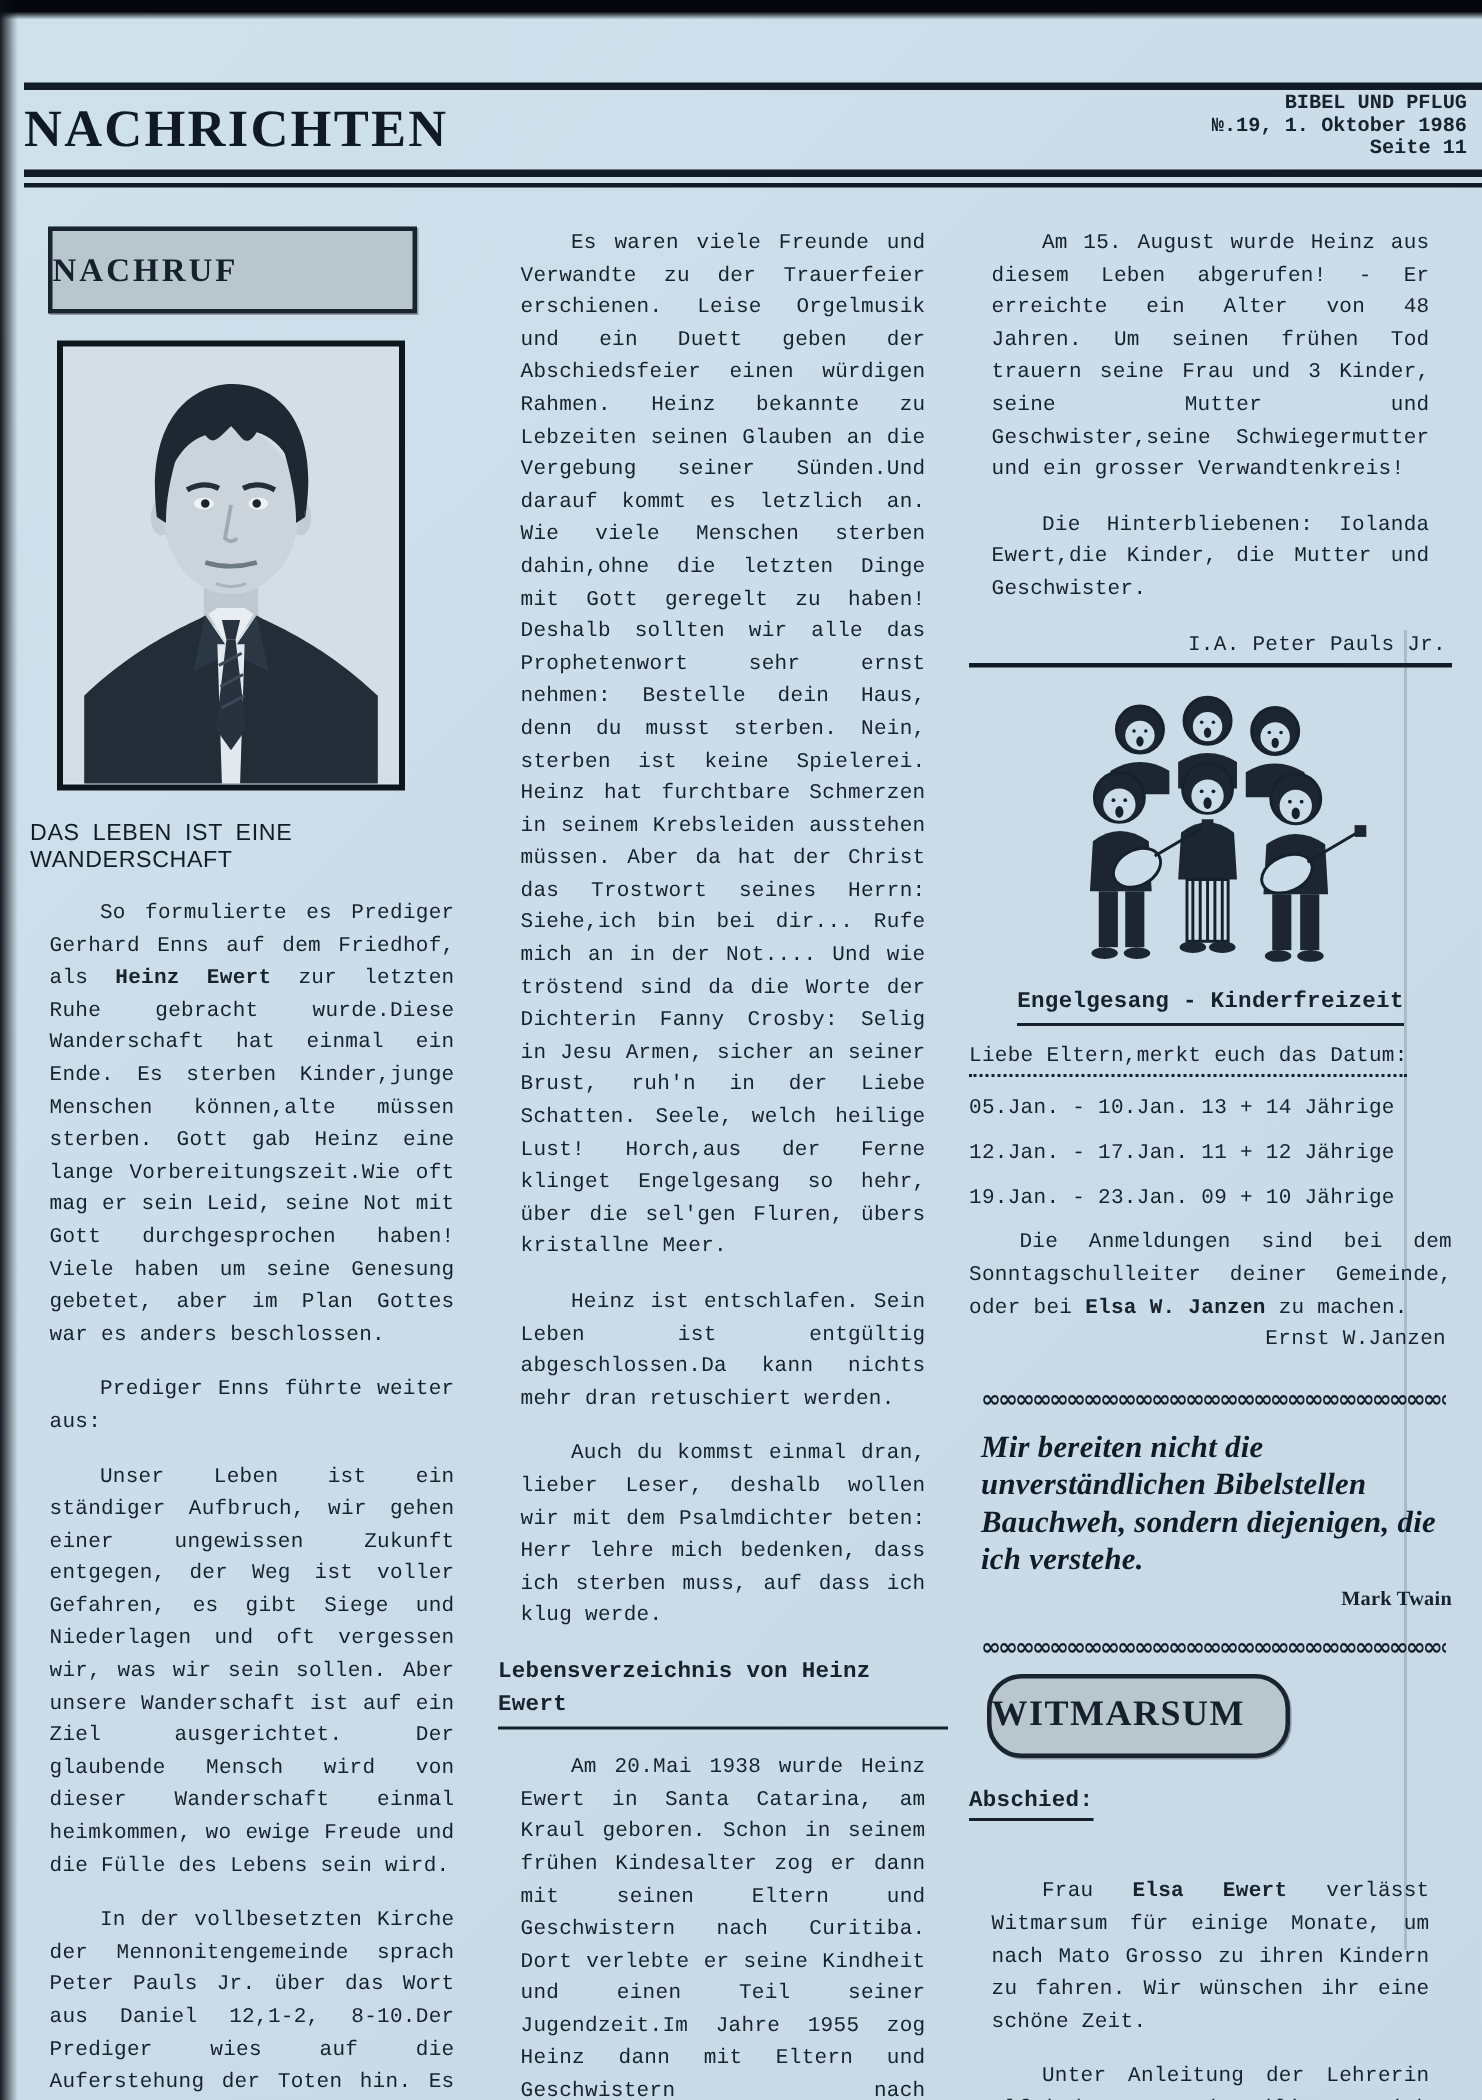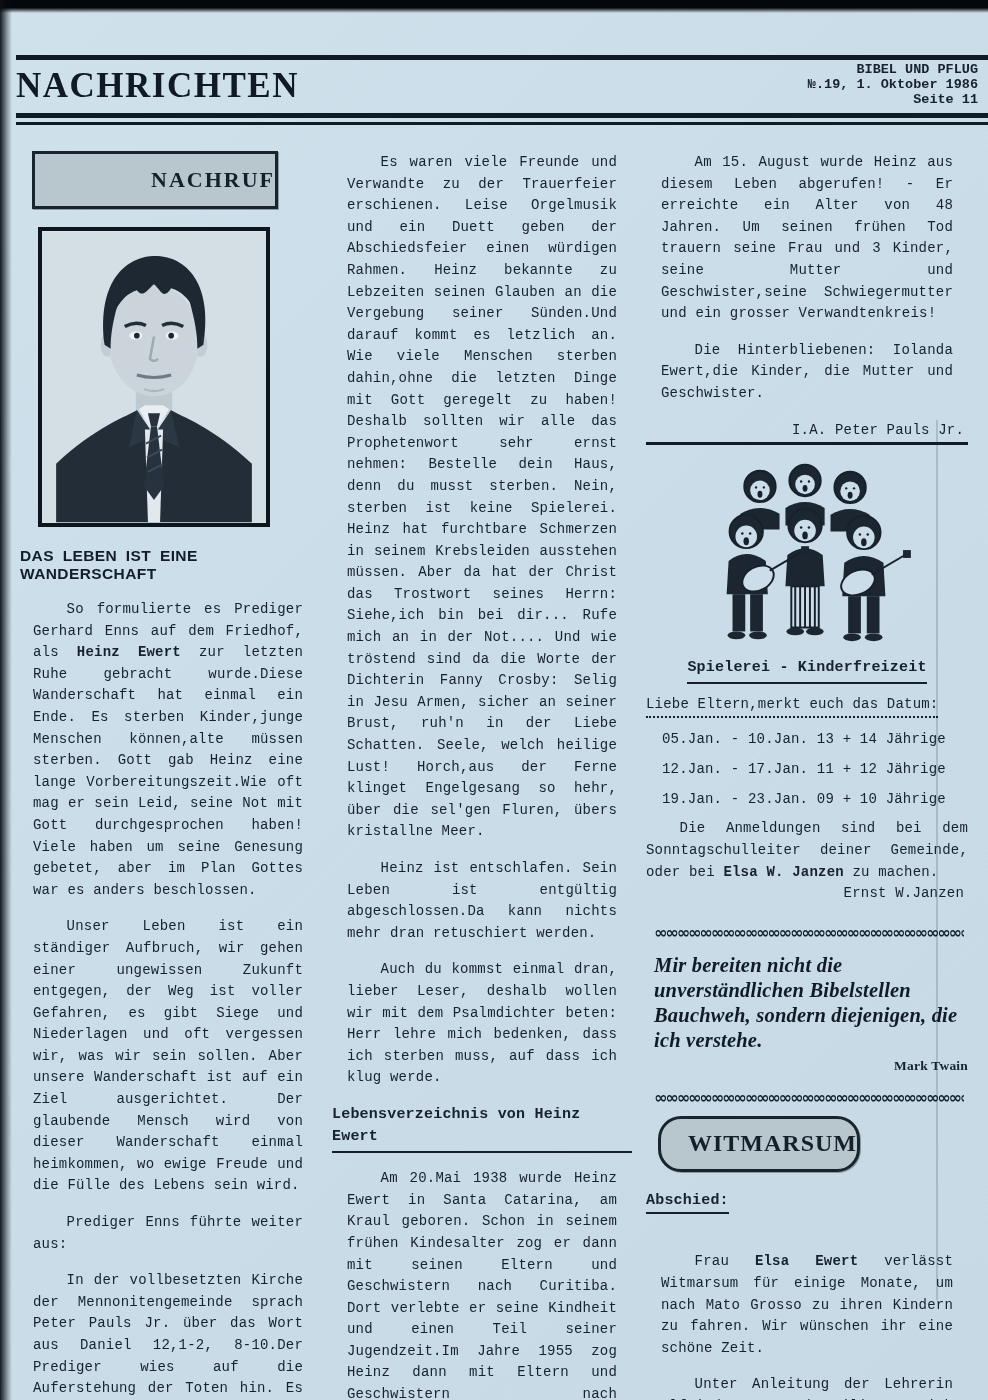--- a/index.html
+++ b/index.html
@@ -36,35 +36,35 @@
 
   .body, .body p, .dates, .sig, .footer-row{
     font-family:"Liberation Mono",monospace;font-size:14px;line-height:21.6px;
     letter-spacing:.2px;
   }
   .body p{margin:15px;text-align:justify;text-indent:2.4em;}
   .body p.mt{margin-top:9px;}
   .b{font-weight:bold;}
 
   .label-box{
-    border:3px solid #1a242e;background:#b8c6ce;text-align:right;
+    border:3px solid #1a242e;background:#b8c6ce;text-align:left;
     font-family:"Liberation Serif",serif;font-weight:bold;color:#15202b;
     box-shadow:1px 1px 0 rgba(20,30,40,.35);
   }
   .nachruf{width:240px;margin:14px 0 0 14px;padding:13px 0;font-size:22px;letter-spacing:2px;}
   .witmarsum{width:196px;margin:10px 0 16px 12px;padding:14px 0;font-size:24px;letter-spacing:1px;border-radius:23px;}
 
   .photo-frame{
     margin:18px 0 0 20px;width:224px;height:292px;border:4px solid #0d151d;
     background:#dfe8ed;padding:0;overflow:hidden;
   }
   .photo-frame svg{display:block;width:100%;height:100%;}
 
   .article-heading{
-    font-family:"Liberation Sans",sans-serif;font-weight:bold;font-size:15.5px;
+    font-family:"Liberation Sans",sans-serif;font-weight:normal;font-size:15.5px;
     letter-spacing:.4px;word-spacing:4px;margin:20px 0 16px 2px;color:#121d28;
   }
   .bio-heading{
     font-family:"Liberation Mono",monospace;font-weight:bold;font-size:15px;
     border-bottom:2.5px solid #15202b;padding-bottom:4px;margin:13px 0 0;
     letter-spacing:.2px;
   }
   .sig{text-align:right;padding-right:4px;}
   .thick-rule{height:3px;background:#101b26;margin:1px 0 12px;}
 
@@ -72,21 +72,21 @@
   .choir svg{display:block;width:236px;height:196px;}
   .caption-wrap{text-align:center;margin:4px 0 10px;}
   .caption{
     font-family:"Liberation Mono",monospace;font-weight:bold;font-size:15px;
     border-bottom:2px solid #15202b;display:inline-block;padding-bottom:3px;
   }
   .dotted{
     font-family:"Liberation Mono",monospace;font-size:14px;
     border-bottom:2px dotted #15202b;display:inline-block;padding-bottom:1px;
   }
-  .dates{margin-top:6px;margin-left:16px;}
+  .dates{margin-top:6px;}
   .dates div{line-height:30px;white-space:pre;}
   p.note{margin:4px 0 0;}
 
   .chain{
     font-family:"DejaVu Sans",sans-serif;font-weight:bold;font-size:16px;
     letter-spacing:-2px;white-space:nowrap;overflow:hidden;color:#141f2a;
     margin:20px 4px 12px 8px;line-height:16px;
   }
   .chain.second{margin:14px 4px 6px 8px;}
   .quote{
@@ -167,22 +167,22 @@
           <path d="M111,104 L107,126 Q111,130 115,126" stroke="#9daab2" stroke-width="2.5" fill="none"></path>
           <path d="M94,142 Q111,147 128,142" stroke="#6d7b85" stroke-width="3" fill="none"></path>
           <path d="M101,156 Q111,160 121,156" stroke="#aab6bd" stroke-width="2" fill="none"></path>
         </svg>
       </figure>
 
       <h2 class="article-heading">DAS LEBEN IST EINE WANDERSCHAFT</h2>
 
       <div class="body">
         <p><span>So formulierte es Prediger Gerhard Enns auf dem Friedhof, als </span><span class="b">Heinz Ewert</span><span> zur letzten Ruhe gebracht wurde.Diese Wanderschaft hat einmal ein Ende. Es sterben Kinder,junge Menschen können,alte müssen sterben. Gott gab Heinz eine lange Vorbereitungszeit.Wie oft mag er sein Leid, seine Not mit Gott durchgesprochen haben! Viele haben um seine Genesung gebetet, aber im Plan Gottes war es anders beschlossen.</span></p>
+        <p>Prediger Enns führte weiter aus:</p>
         <p>Unser Leben ist ein ständiger Aufbruch, wir gehen einer ungewissen Zukunft entgegen, der Weg ist voller Gefahren, es gibt Siege und Niederlagen und oft vergessen wir, was wir sein sollen. Aber unsere Wanderschaft ist auf ein Ziel ausgerichtet. Der glaubende Mensch wird von dieser Wanderschaft einmal heimkommen, wo ewige Freude und die Fülle des Lebens sein wird.</p>
-        <p>Prediger Enns führte weiter aus:</p>
         <p>In der vollbesetzten Kirche der Mennonitengemeinde sprach Peter Pauls Jr. über das Wort aus Daniel 12,1-2, 8-10.Der Prediger wies auf die Auferstehung der Toten hin. Es wird am jüngsten Tag eine Auswahl geben. Nicht alle werden auferstehen, sondern,laut Gottes Wort nur die, deren Namen in dem Buch des Lebens stehen. "Etliche werden auferweckt zum ewigen Leben, andere zur ewigen Schmach und Schande." Das Verschen, das die Gottlosen singen: "Wir kommen alle,alle in den Himmel,"ist eine Lüge. Nur diejenigen kommen in den Himmel, die reines Herzens sind.</p>
       </div>
     </section>
 
     <section class="col2 body">
       <p>Es waren viele Freunde und Verwandte zu der Trauerfeier erschienen. Leise Orgelmusik und ein Duett geben der Abschiedsfeier einen würdigen Rahmen. Heinz bekannte zu Lebzeiten seinen Glauben an die Vergebung seiner Sünden.Und darauf kommt es letzlich an. Wie viele Menschen sterben dahin,ohne die letzten Dinge mit Gott geregelt zu haben! Deshalb sollten wir alle das Prophetenwort sehr ernst nehmen: Bestelle dein Haus, denn du musst sterben. Nein, sterben ist keine Spielerei. Heinz hat furchtbare Schmerzen in seinem Krebsleiden ausstehen müssen. Aber da hat der Christ das Trostwort seines Herrn: Siehe,ich bin bei dir... Rufe mich an in der Not.... Und wie tröstend sind da die Worte der Dichterin Fanny Crosby: Selig in Jesu Armen, sicher an seiner Brust, ruh'n in der Liebe Schatten. Seele, welch heilige Lust! Horch,aus der Ferne klinget Engelgesang so hehr, über die sel'gen Fluren, übers kristallne Meer.</p>
       <p>Heinz ist entschlafen. Sein Leben ist entgültig abgeschlossen.Da kann nichts mehr dran retuschiert werden.</p>
       <p class="mt">Auch du kommst einmal dran, lieber Leser, deshalb wollen wir mit dem Psalmdichter beten: Herr lehre mich bedenken, dass ich sterben muss, auf dass ich klug werde.</p>
       <h3 class="bio-heading">Lebensverzeichnis von Heinz Ewert</h3>
       <p>Am 20.Mai 1938 wurde Heinz Ewert in Santa Catarina, am Kraul geboren. Schon in seinem frühen Kindesalter zog er dann mit seinen Eltern und Geschwistern nach Curitiba. Dort verlebte er seine Kindheit und einen Teil seiner Jugendzeit.Im Jahre 1955 zog Heinz dann mit Eltern und Geschwistern nach Witmarsum.Heinz konnte hier schon voll im Aufbau der Wirtschaft mithelfen, so wie andere Arbeiten als Verdienstmöglichkeiten verrichten.</p>
@@ -268,21 +268,21 @@
             <ellipse cx="70" cy="182" rx="9" ry="4" fill="#1b2630" stroke="none"></ellipse>
             <ellipse cx="108" cy="178" rx="9" ry="4" fill="#1b2630" stroke="none"></ellipse>
             <ellipse cx="128" cy="178" rx="9" ry="4" fill="#1b2630" stroke="none"></ellipse>
             <ellipse cx="166" cy="184" rx="9" ry="4" fill="#1b2630" stroke="none"></ellipse>
             <ellipse cx="188" cy="184" rx="9" ry="4" fill="#1b2630" stroke="none"></ellipse>
           </g>
         </svg>
       </figure>
 
       <div class="caption-wrap">
-        <span class="caption">Spielerei - Kinderfreizeit</span>
+        <span class="caption">Engelgesang - Kinderfreizeit</span>
       </div>
 
       <div>
         <span class="dotted">Liebe Eltern,merkt euch das Datum:</span>
       </div>
       <div class="dates">
         <div>05.Jan. - 10.Jan. 13 + 14 Jährige</div>
         <div>12.Jan. - 17.Jan. 11 + 12 Jährige</div>
         <div>19.Jan. - 23.Jan. 09 + 10 Jährige</div>
       </div>

